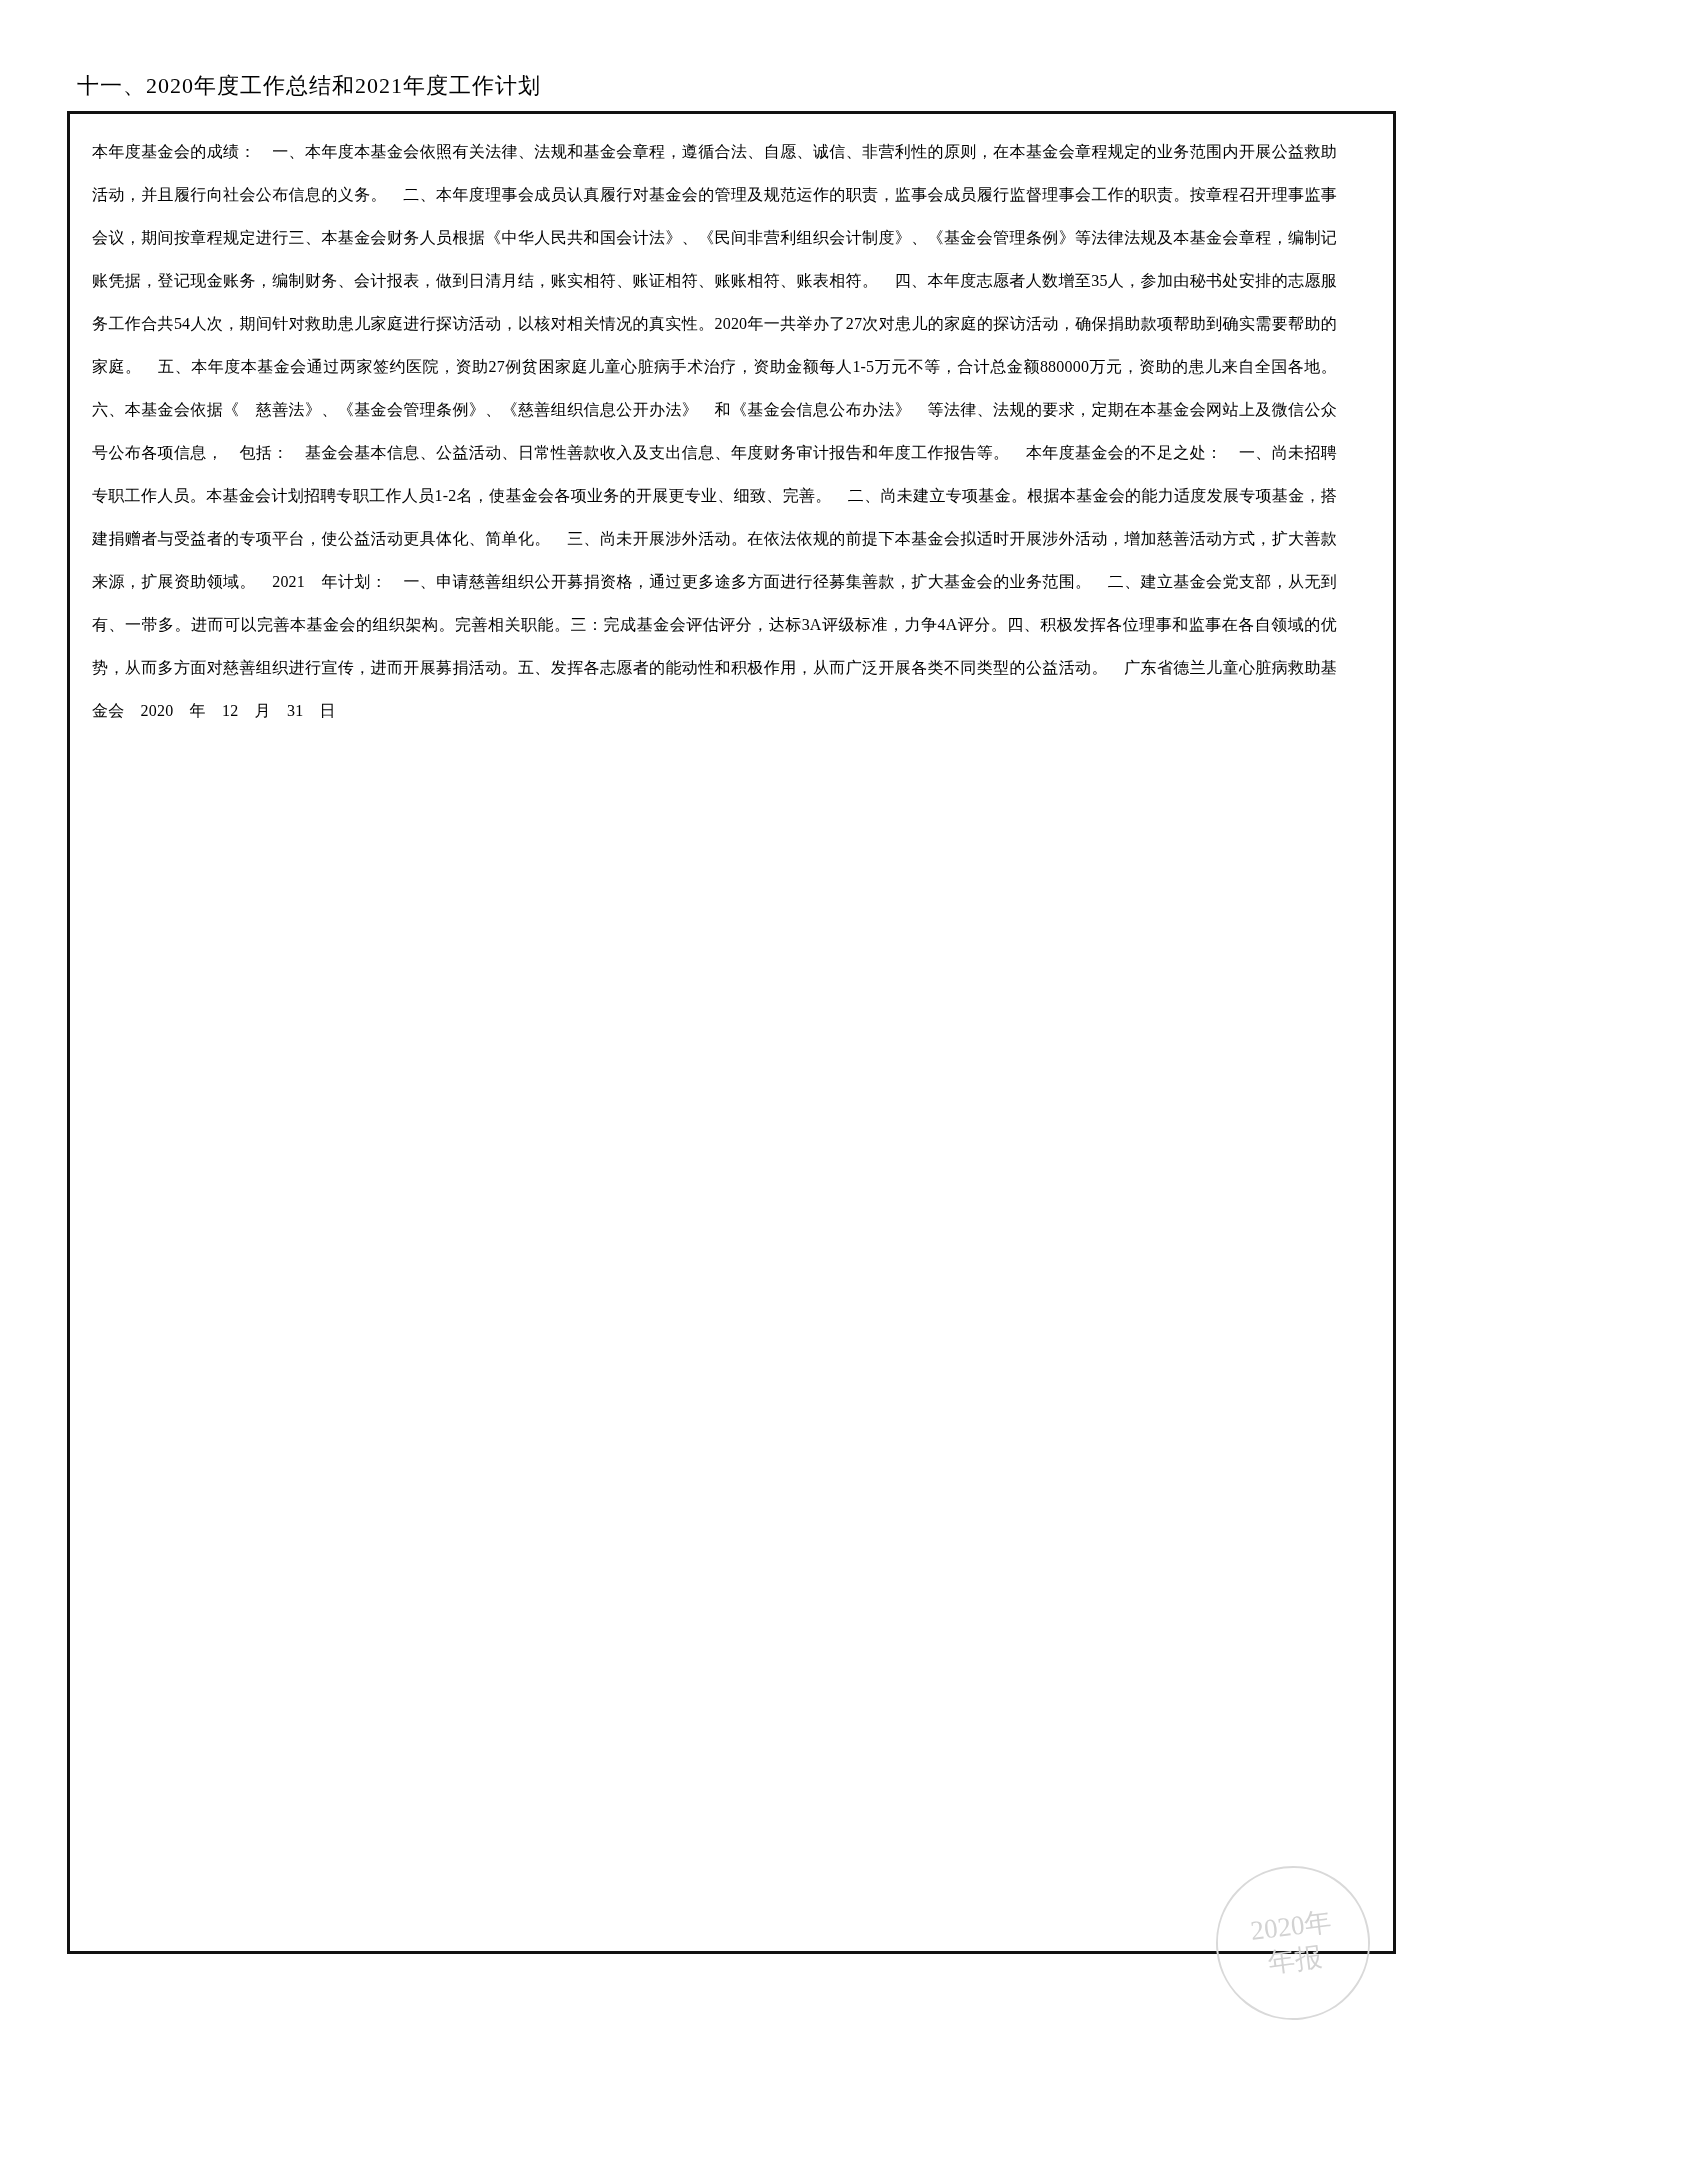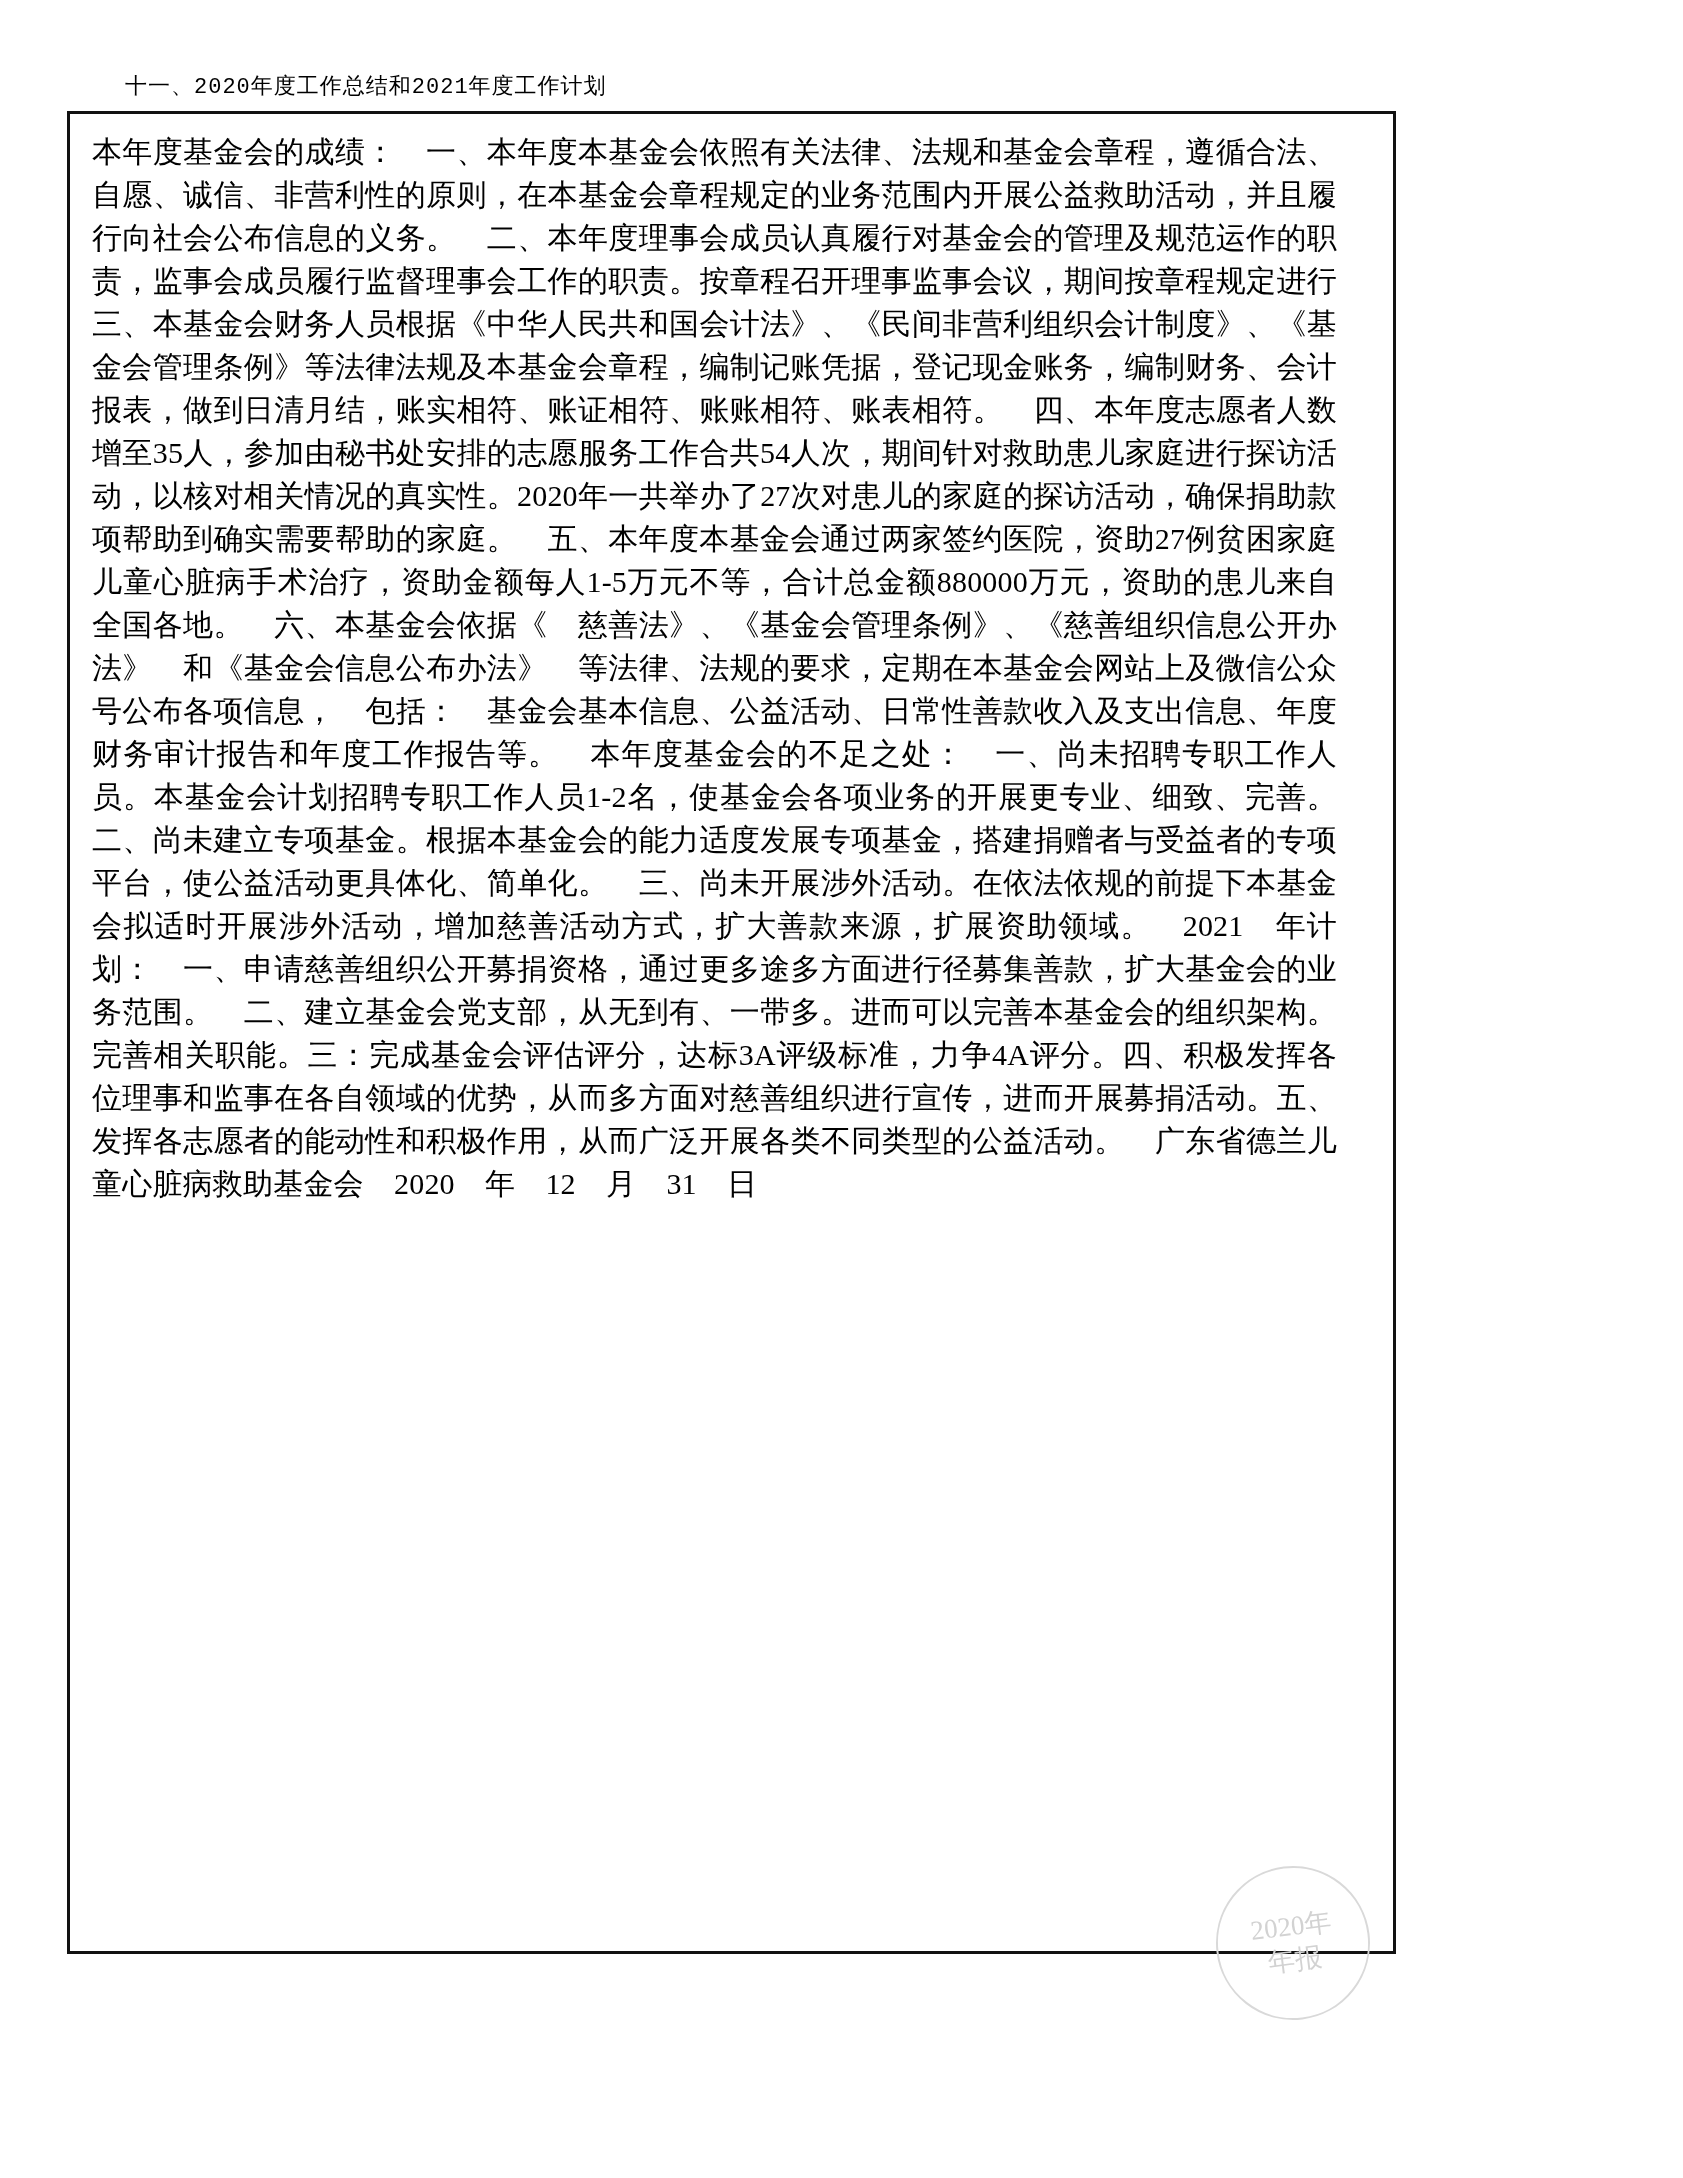--- a/index.html
+++ b/index.html
@@ -22,42 +22,41 @@
     width: 1683px;
     height: 2178px;
     background: #ffffff;
   }
   .section-heading {
     position: absolute;
     left: 77px;
     top: 71px;
     font-size: 22px;
     letter-spacing: 1px;
-    font-family: Liberation Mono, monospace;
+    font-family: Liberation Serif, serif;
     white-space: nowrap;
-    margin-left: 48px;
   }
   .doc-frame {
     position: absolute;
     left: 67px;
     top: 111px;
     width: 1329px;
     height: 1843px;
     border: 3px solid #111111;
     box-sizing: border-box;
     background: #ffffff;
   }
   .body-wrap {
     position: absolute;
     left: 22px;
     top: 16px;
     width: 1245px;
   }
   .body-text {
-    font-size: 30px;
+    font-size: 16px;
     line-height: 43px;
     text-align: justify;
     text-justify: inter-ideograph;
     letter-spacing: 0.2px;
     word-break: break-all;
     white-space: pre-wrap;
   }
   .watermark {
     position: absolute;
     left: 1146px;

